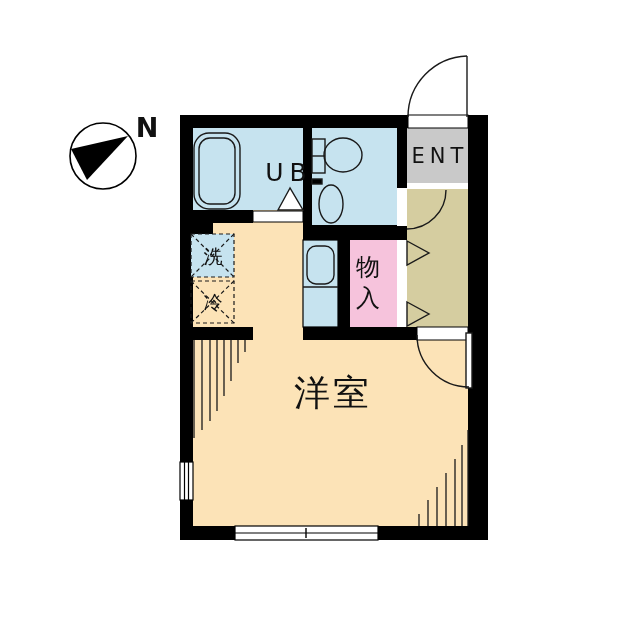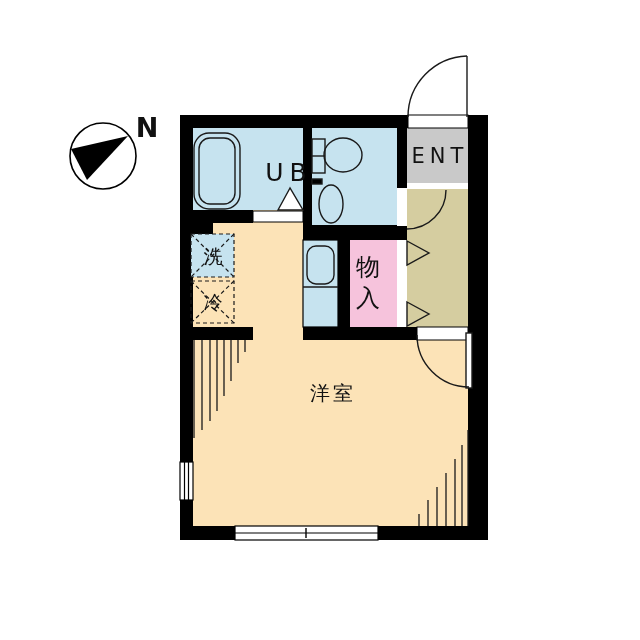--- a/index.html
+++ b/index.html
@@ -4,21 +4,21 @@
 <style>
   html,body{margin:0;padding:0;background:#fff;}
   #canvas{position:relative;width:640px;height:640px;background:#fff;overflow:hidden;
           font-family:"DejaVu Sans","Liberation Sans",sans-serif;}
   svg{position:absolute;left:0;top:0;}
   .lbl{position:absolute;color:#111;transform:translate(-50%,-50%);white-space:nowrap;
        font-family:"DejaVu Sans","Liberation Sans",sans-serif;line-height:1;}
   .lbl-n{font-size:27px;font-weight:bold;}
   .lbl-ub{font-size:25px;letter-spacing:6px;}
   .lbl-ent{font-size:21px;letter-spacing:5px;text-align:right;}
-  .lbl-room{font-size:20px;letter-spacing:3px;font-weight:500;}
+  .lbl-room{font-size:36px;letter-spacing:3px;font-weight:500;}
   .lbl-sm{font-size:19px;}
   .lbl-vert{font-size:24px;text-align:center;}
   .lbl-vert span{display:block;line-height:31px;}
 </style>
 </head>
 <body>
 
 <div id="canvas">
 
   <svg width="640" height="640" viewBox="0 0 640 640">

